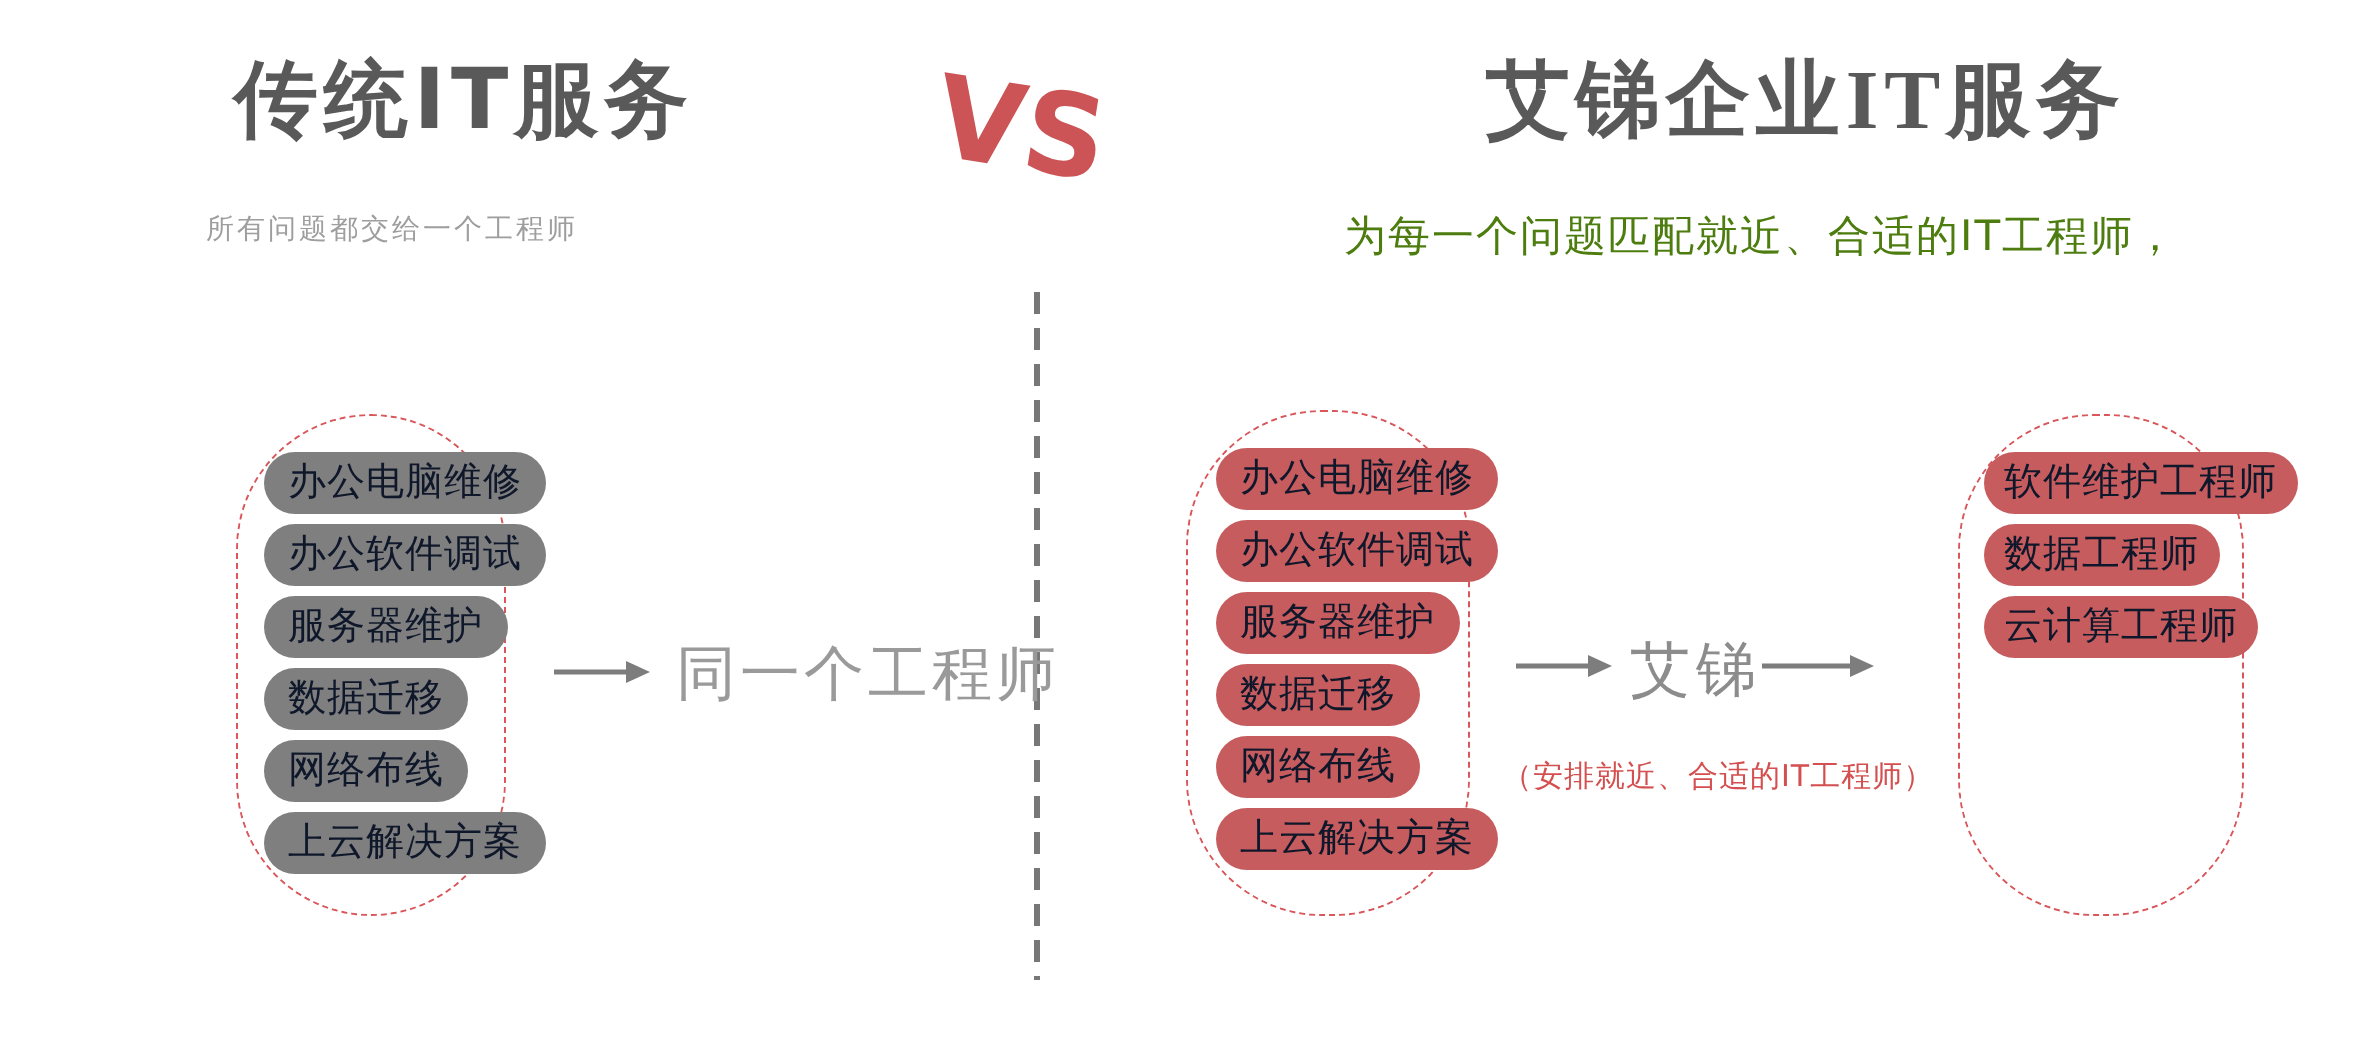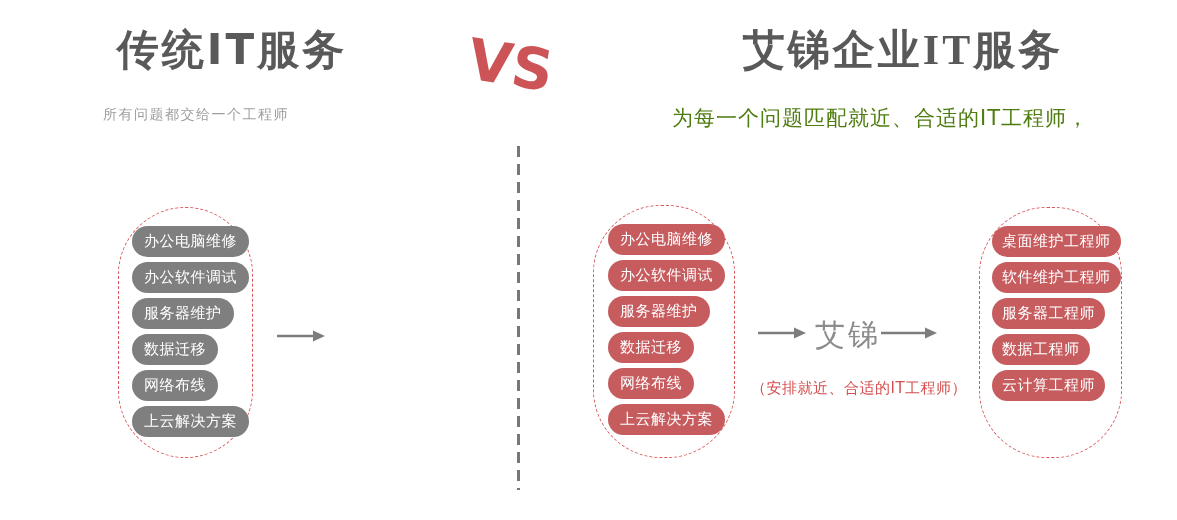--- a/index.html
+++ b/index.html
@@ -49,22 +49,22 @@
   .cap-box {
     box-sizing: border-box;
     border: 1px dashed #d9575a;
     border-radius: 68px;
     display: flex;
     flex-direction: column;
     align-items: flex-start;
     gap: 5px;
   }
   .pill {
-    color: #ffffff;
-    font-size: 15px;
+    color: #0f172a;
+    font-size: 19px;
     line-height: 15px;
     padding: 8px 12px;
     border-radius: 16px;
     white-space: nowrap;
     letter-spacing: 0.5px;
   }
   .pill.gray { background: #7f7f7f; }
   .pill.red  { background: #c75c5f; }
   .box-left  { padding: 18px 0 0 13px; }
   .box-mid   { padding: 18px 0 0 14px; }
@@ -117,20 +117,21 @@
       <div class="pill gray">服务器维护</div>
       <div class="pill gray">数据迁移</div>
       <div class="pill gray">网络布线</div>
       <div class="pill gray">上云解决方案</div>
     </div>
 
   <svg class="abs arrow" style="left:277px; top:329px;" width="48" height="14">
     <line x1="0" y1="7" x2="37" y2="7" stroke="#7d7d7d" stroke-width="2.5"></line>
     <polygon points="36,1.5 48,7 36,12.5" fill="#7d7d7d"></polygon>
   </svg>
+  <div class="abs big-gray-label" style="left:338px; top:317px;">同一个工程师</div>
 
   <div class="abs cap-box box-mid" style="left:593px; top:205px; width:142px; height:253px;">
       <div class="pill red">办公电脑维修</div>
       <div class="pill red">办公软件调试</div>
       <div class="pill red">服务器维护</div>
       <div class="pill red">数据迁移</div>
       <div class="pill red">网络布线</div>
       <div class="pill red">上云解决方案</div>
     </div>
 
@@ -139,20 +140,18 @@
     <polygon points="36,1.5 48,7 36,12.5" fill="#7d7d7d"></polygon>
   </svg>
   <div class="abs broker-label" style="left:815px; top:315px;">艾锑</div>
   <svg class="abs arrow" style="left:881px; top:326px;" width="56" height="14">
     <line x1="0" y1="7" x2="45" y2="7" stroke="#7d7d7d" stroke-width="2.5"></line>
     <polygon points="44,1.5 56,7 44,12.5" fill="#7d7d7d"></polygon>
   </svg>
   <div class="abs broker-note" style="left:751px; top:351px;">（安排就近、合适的IT工程师）</div>
 
   <div class="abs cap-box box-right" style="left:979px; top:207px; width:143px; height:251px;">
-      <div class="pill red">桌面维护工程师</div>
       <div class="pill red">软件维护工程师</div>
-      <div class="pill red">服务器工程师</div>
       <div class="pill red">数据工程师</div>
       <div class="pill red">云计算工程师</div>
     </div>
 
 </div>
 
 </body></html>

